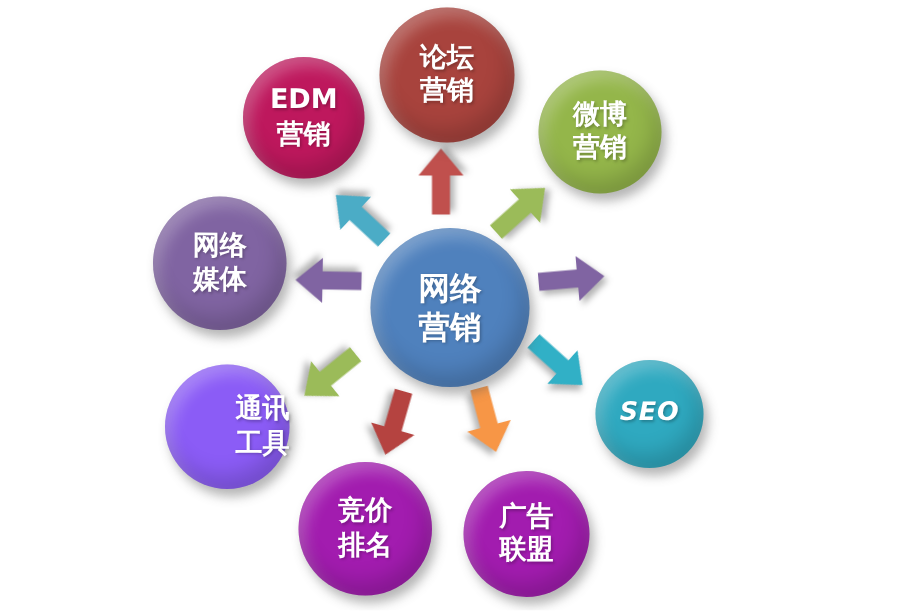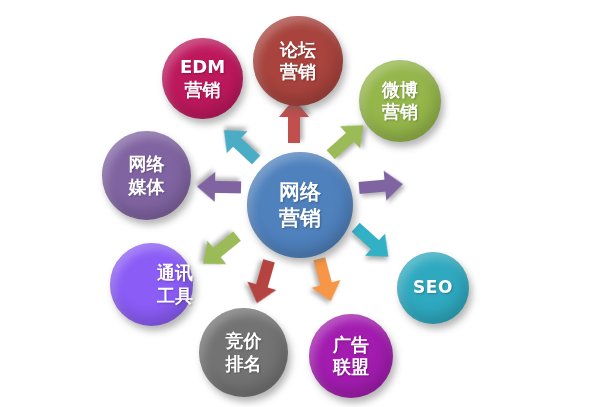--- a/index.html
+++ b/index.html
@@ -30,24 +30,24 @@
     font-weight: bold;
     text-align: center;
     white-space: pre-line;
     line-height: 1.25;
     text-shadow: 1px 1px 2px rgba(0,0,0,0.25);
   }
 
   .n-center   { left: 247px; top: 152px; width: 106px; height: 106px; }
   .n-center .label { font-size: 21px; }
 
-  .n-forum    { left: 253px; top:   16px; width: 90px;  height: 90px; }
-  .n-weibo    { left: 359px; top:  60px; width: 82px;  height: 82px; }
+  .n-forum    { left: 253px; top:   5px; width: 90px;  height: 90px; }
+  .n-weibo    { left: 359px; top:  47px; width: 82px;  height: 82px; }
   .n-sem      { left: 412px; top: 146px; width: 75px;  height: 75px; }
-  .n-seo      { left: 397px; top: 252px; width: 72px;  height: 72px; }
+  .n-seo      { left: 397px; top: 240px; width: 72px;  height: 72px; font-style: italic; }
   .n-ad       { left: 309px; top: 314px; width: 84px;  height: 84px; }
   .n-bidding  { left: 199px; top: 308px; width: 89px;  height: 89px; }
   .n-im       { left: 110px; top: 243px; width: 83px;  height: 83px; }
   .n-media    { left: 102px; top: 131px; width: 89px;  height: 89px; }
   .n-edm      { left: 162px; top:  38px; width: 81px;  height: 81px; }
 
   .node .label { font-size: 18px; }
   .n-center .label { font-size: 21px; }
   .n-sem .label, .n-seo .label { font-size: 17px; letter-spacing: 0.5px; }
 
@@ -120,21 +120,21 @@
 
   <div class="node n-seo" style="background-color: rgb(47, 169, 192);">
     <span class="label">SEO</span>
   </div>
 
   <div class="node n-ad" style="background-color: #a21caf;">
     <span class="label">广告
 联盟</span>
   </div>
 
-  <div class="node n-bidding" style="background-color: #737373;">
+  <div class="node n-bidding" style="background-color: #a21caf;">
     <span class="label">竞价
 排名</span>
   </div>
 
   <div class="node n-im" style="background-color: #8b5cf6; justify-content: flex-end;">
     <span class="label">通讯
 工具</span>
   </div>
 
   <div class="node n-media" style="background-color: rgb(128, 100, 162);">

